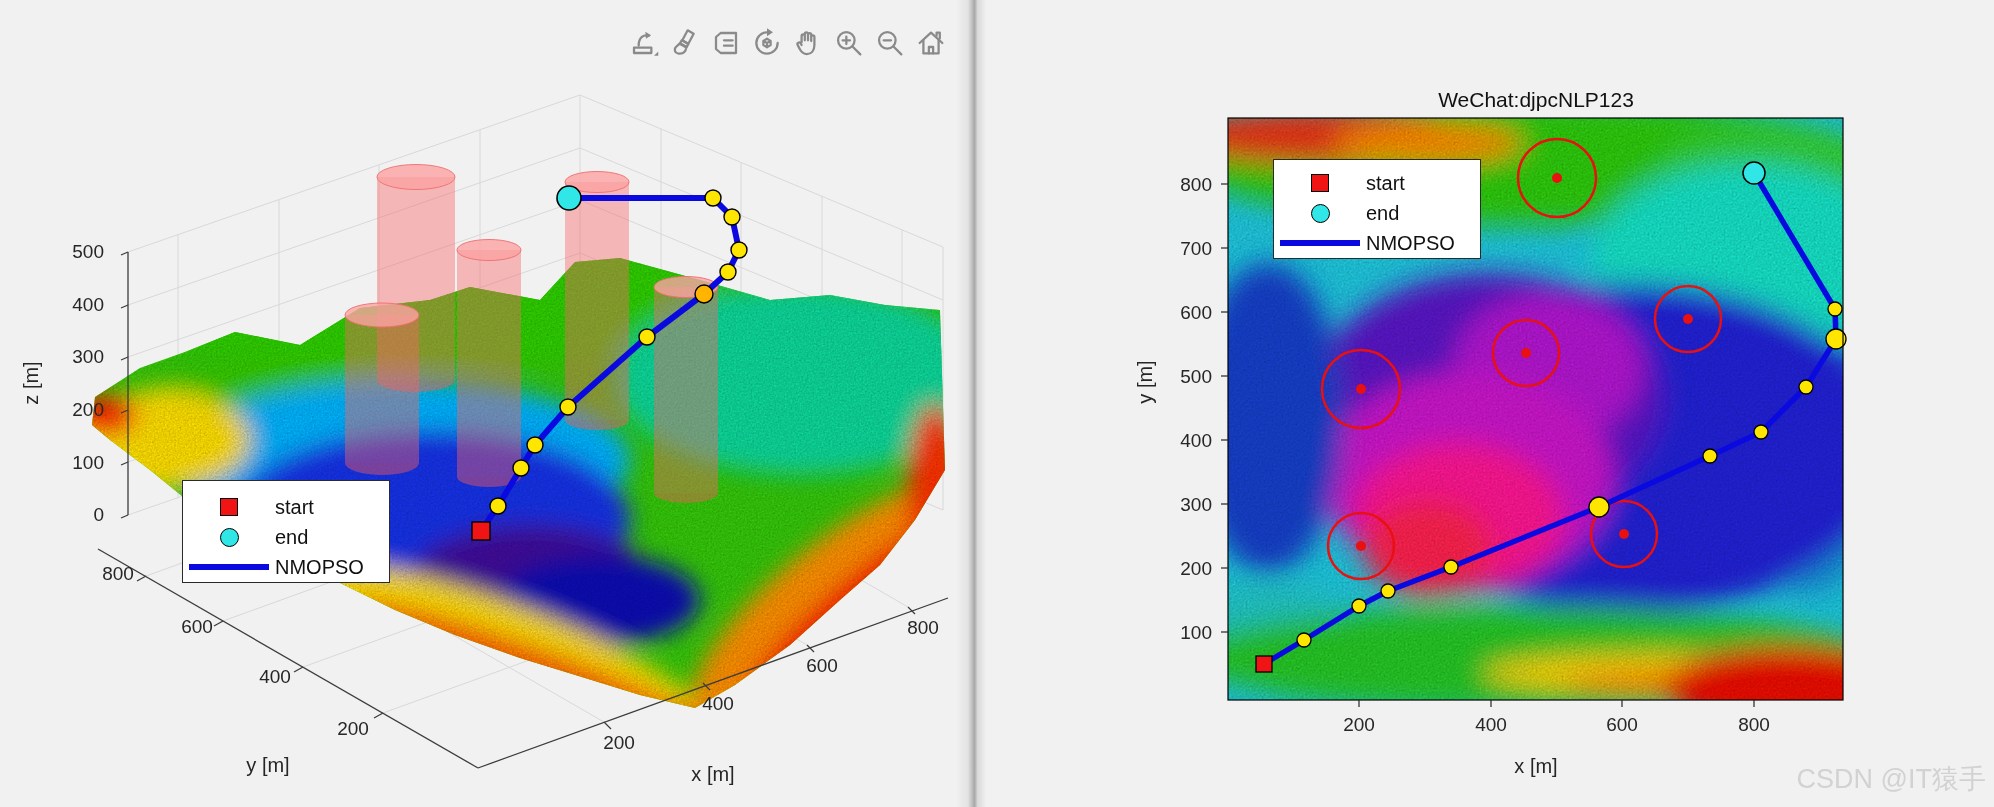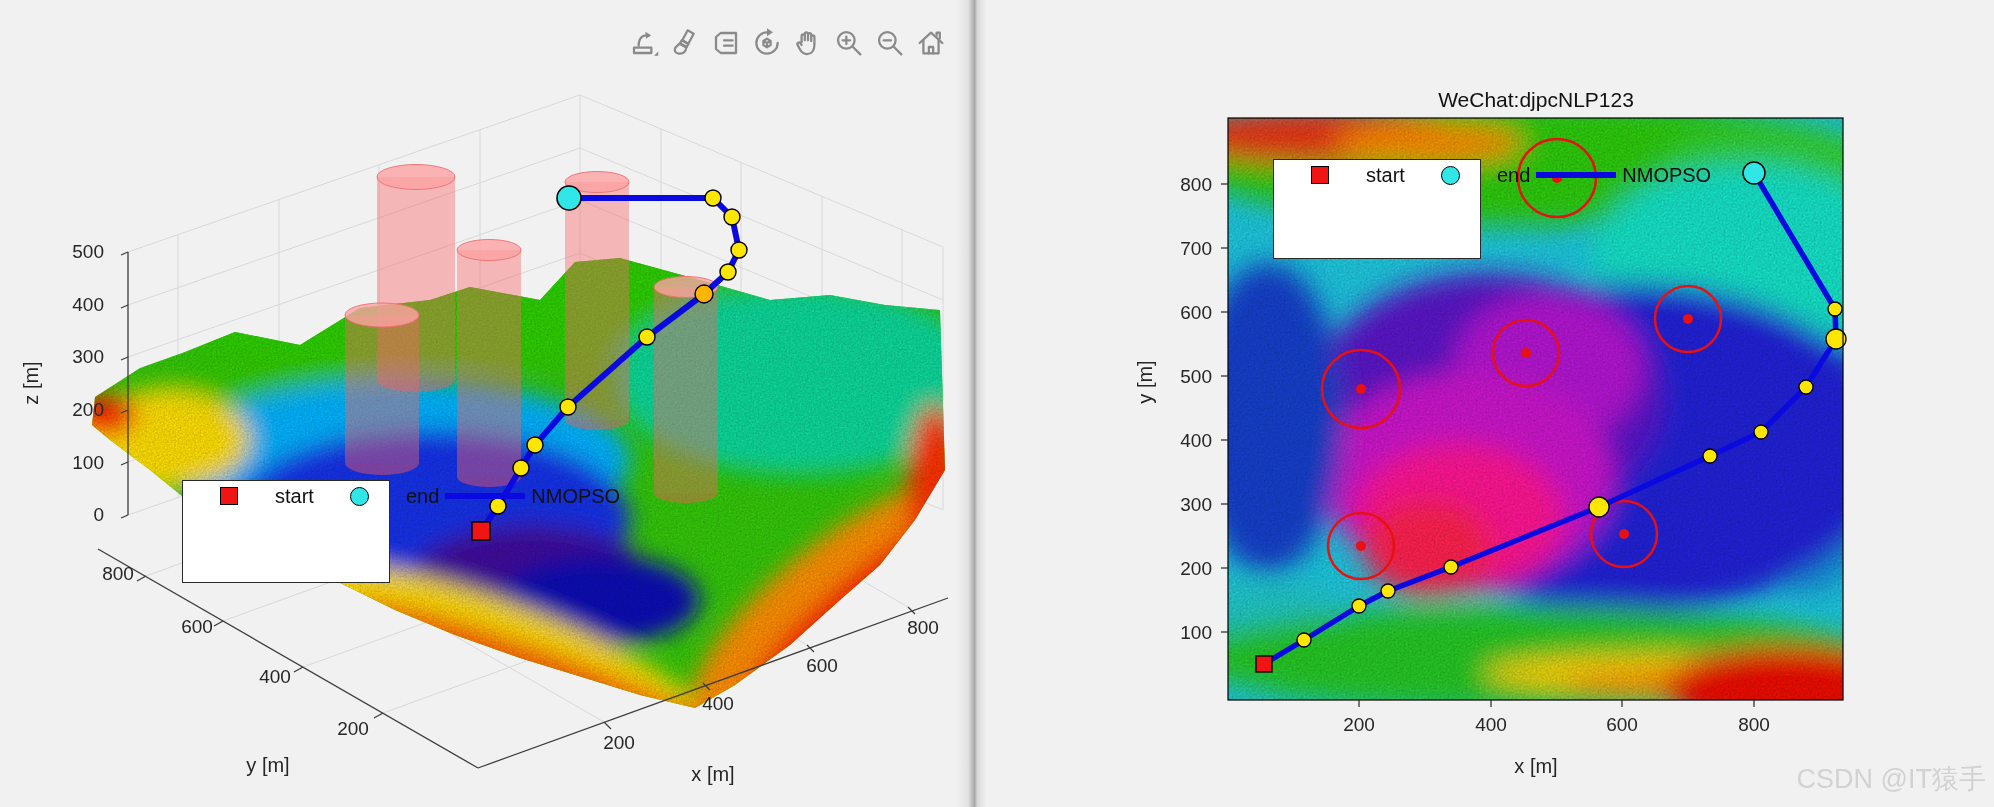--- a/index.html
+++ b/index.html
@@ -5,21 +5,21 @@
   html,body{margin:0;padding:0;background:#ffffff;}
   .stage{position:relative;width:1994px;height:807px;background:#f1f1f1;overflow:hidden;
          font-family:"Liberation Sans","DejaVu Sans",sans-serif;}
   .pane-divider{position:absolute;left:956px;top:0;width:30px;height:807px;
     background:linear-gradient(90deg,#f1f1f1 0%,#e2e2e2 40%,#a8a8a8 62%,#d9d9d9 72%,#f0f0f0 100%);}
   svg.scene{position:absolute;left:0;top:0;}
   .toolbar{position:absolute;left:626px;top:24px;display:flex;gap:5px;z-index:5;}
   .tool-btn{width:36px;height:40px;background:transparent;border:none;padding:2px;cursor:pointer;}
   .tool-btn svg{width:32px;height:32px;stroke:#8a8a8a;fill:none;stroke-width:1.7;stroke-linecap:round;stroke-linejoin:round;}
   .legend{position:absolute;background:#ffffff;border:1.5px solid #2a2a2a;z-index:6;
-          display:flex;flex-direction:row;justify-content:flex-start;box-sizing:border-box;}
+          display:flex;flex-direction:column;justify-content:flex-end;box-sizing:border-box;}
   .legend-left{left:182px;top:480px;width:208px;height:103px;}
   .legend-right{left:1273px;top:159px;width:208px;height:100px;}
   .lg-row{display:flex;align-items:center;height:30px;}
   .lg-marker{width:92px;display:flex;justify-content:center;align-items:center;flex:0 0 92px;}
   .lg-label{font-size:20px;color:#111;line-height:1;}
   .mk-square{width:16px;height:16px;background:#f01414;border:1px solid #000;}
   .mk-circle{width:17px;height:17px;border-radius:50%;background:#30e6e6;border:1px solid #000;}
   .mk-line{width:80px;height:6px;background:#0a0ae0;}
   .axis-text{fill:#262626;font-size:19px;}
   .axis-label{fill:#262626;font-size:20px;}

